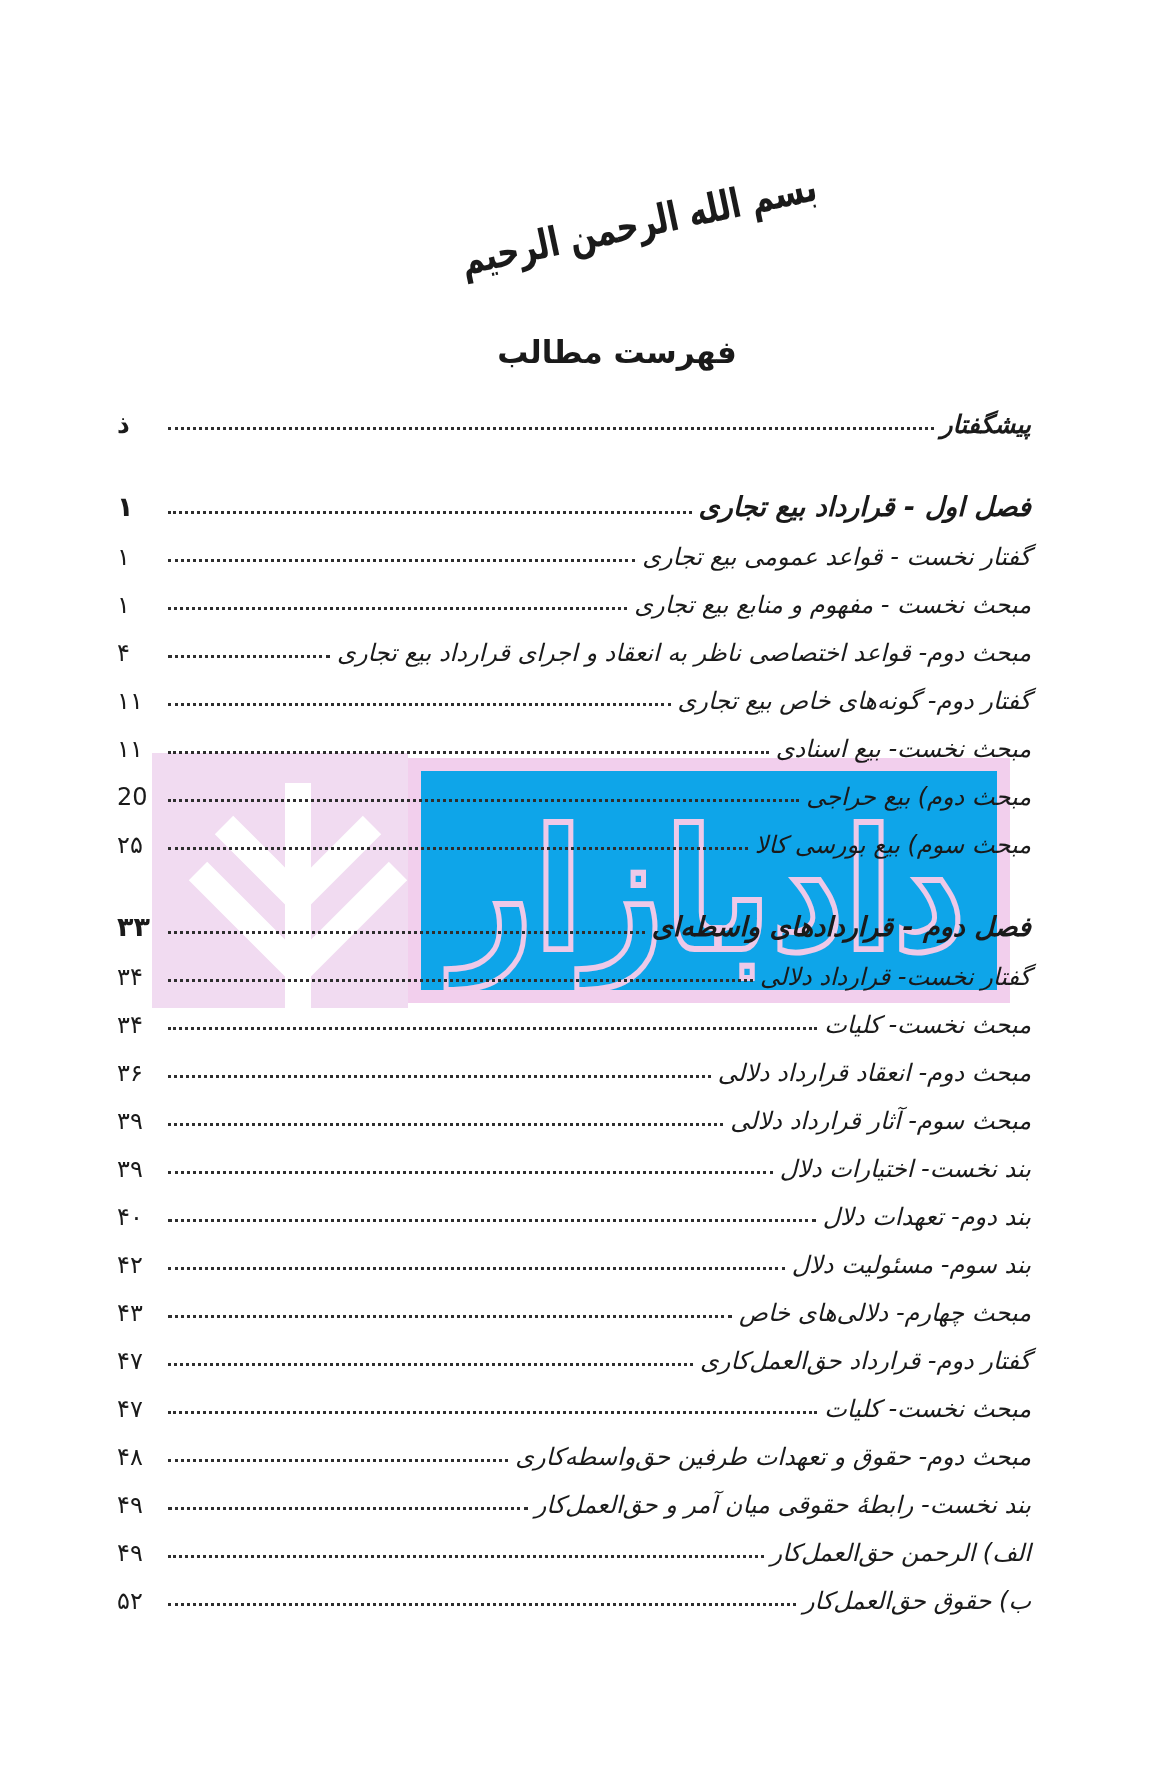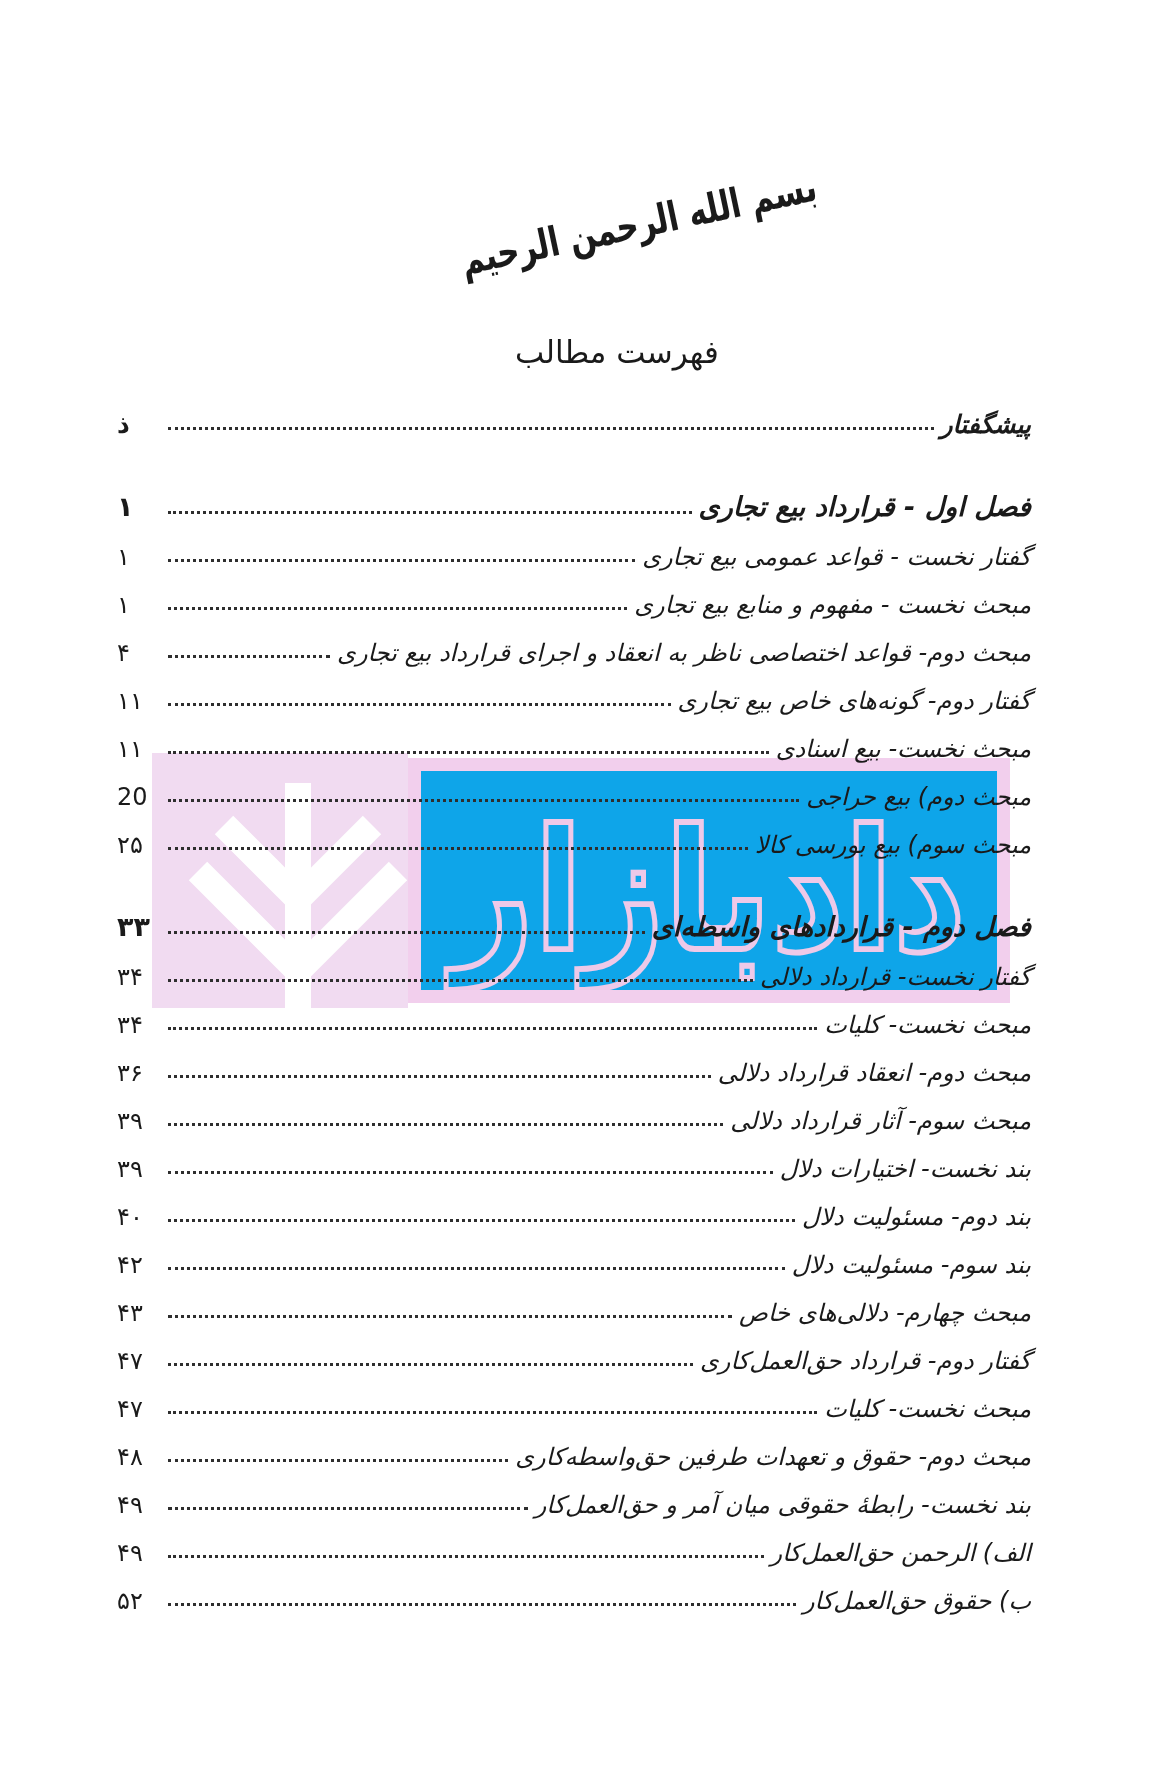--- a/index.html
+++ b/index.html
@@ -16,21 +16,21 @@
     padding-left:110px;box-sizing:border-box;z-index:2;
   }
   .bismillah span{
     display:inline-block;
     transform:rotate(-12deg) scale(1.02,1.35);
     font-size:30px;font-weight:bold;white-space:nowrap;
   }
 
   .toc-title{
     position:absolute;top:334px;left:0;width:100%;
-    text-align:center;font-size:31px;font-weight:normal;
+    text-align:center;font-size:31px;font-weight:bold;
     padding-left:66px;box-sizing:border-box;z-index:2;
   }
 
   
   .watermark{position:absolute;left:152px;top:753px;width:858px;height:255px;z-index:0;}
   .wm-square{position:absolute;left:0;top:0;width:256px;height:255px;background:#f1dbf1;}
   .wm-square svg{position:absolute;left:0;top:0;width:100%;height:100%;}
   .wm-frame{
     position:absolute;left:256px;top:5px;right:0;bottom:5px;
     background:#0ea5e9;border:13px solid #f2cfed;box-sizing:border-box;
@@ -157,21 +157,21 @@
       <span class="title">مبحث سوم- آثار قرارداد دلالی</span>
       <span class="dots"></span>
       <span class="num">۳۹</span>
     </div>
       <div class="row">
       <span class="title">بند نخست- اختیارات دلال</span>
       <span class="dots"></span>
       <span class="num">۳۹</span>
     </div>
       <div class="row">
-      <span class="title">بند دوم- مسئولیت دلال</span>
+      <span class="title">بند دوم- تعهدات دلال</span>
       <span class="dots"></span>
       <span class="num">۴۰</span>
     </div>
       <div class="row">
       <span class="title">بند سوم- مسئولیت دلال</span>
       <span class="dots"></span>
       <span class="num">۴۲</span>
     </div>
       <div class="row">
       <span class="title">مبحث چهارم- دلالی‌های خاص</span>

